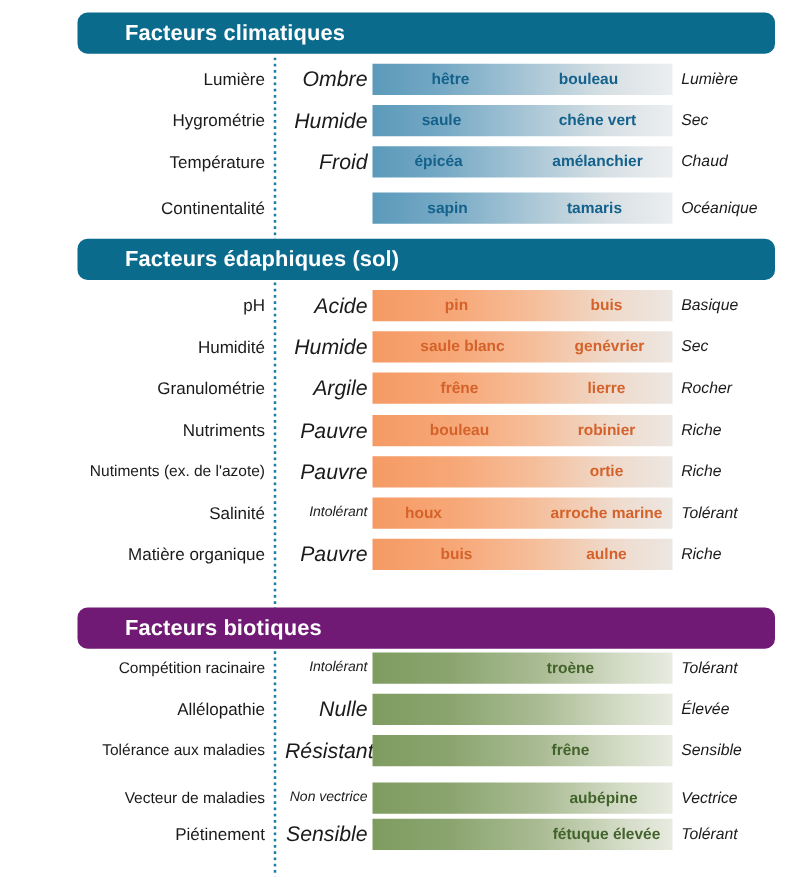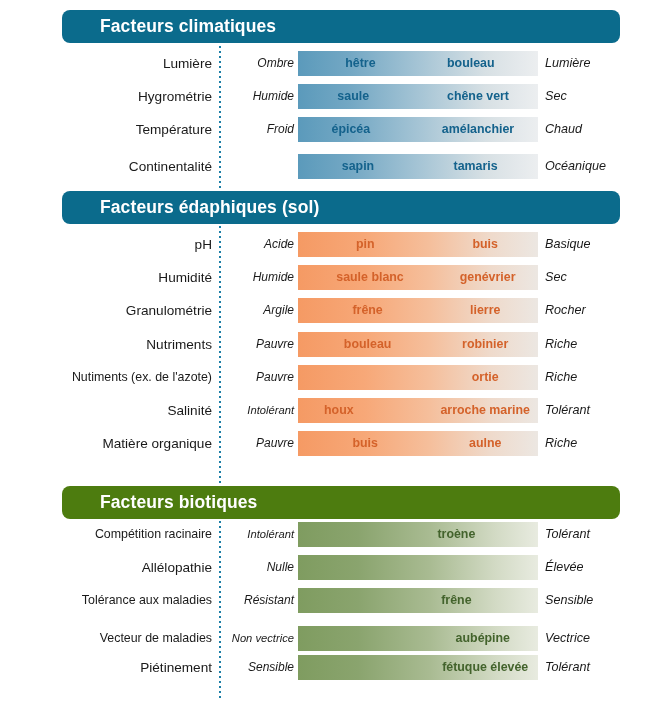--- a/index.html
+++ b/index.html
@@ -83,21 +83,21 @@
     font-size: 12.4px;
   }
   .row .left-pole {
     position: absolute;
     left: 228px;
     width: 66px;
     top: 0;
     height: 31px;
     line-height: 31px;
     text-align: right;
-    font-size: 12px;
+    font-size: 17px;
     font-style: italic;
     color: #1a1a1a;
     white-space: nowrap;
   }
   .row .left-pole.tight {
     font-size: 11.2px;
   }
   .row .right-pole {
     position: absolute;
     left: 545px;
@@ -243,21 +243,21 @@
     </div>
     <div class="row" style="top: 428.2px;">
       <div class="factor">Matière organique</div>
       <div class="left-pole">Pauvre</div>
       <div class="gradient-bar orange">
         <div class="species" style="left: 28%;">buis</div>
         <div class="species" style="left: 78%;">aulne</div>
       </div>
       <div class="right-pole">Riche</div>
     </div>
-    <div class="section-header" style="top: 486px; background: #4d7c0f;">
+    <div class="section-header" style="top: 486px; background: #701a75;">
       <div class="title">Facteurs biotiques</div>
     </div>
     <div class="row" style="top: 519px;">
       <div class="factor small">Compétition racinaire</div>
       <div class="left-pole tight">Intolérant</div>
       <div class="gradient-bar green">
         <div class="species" style="left: 66%;">troène</div>
       </div>
       <div class="right-pole">Tolérant</div>
     </div>

